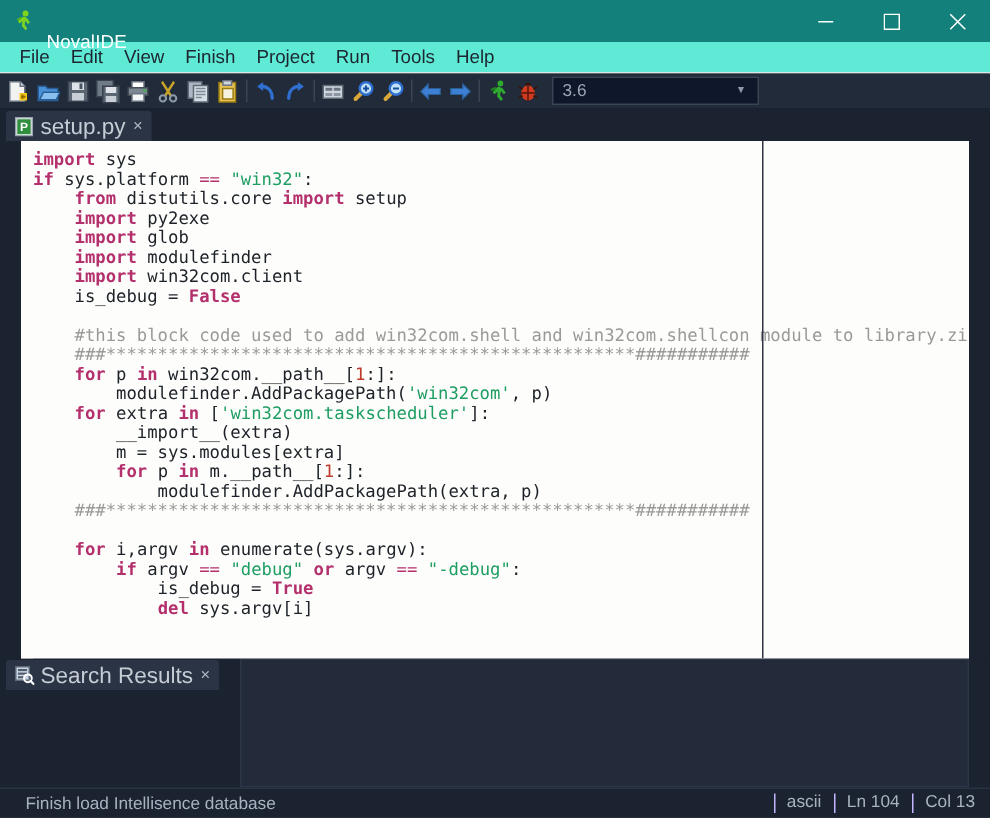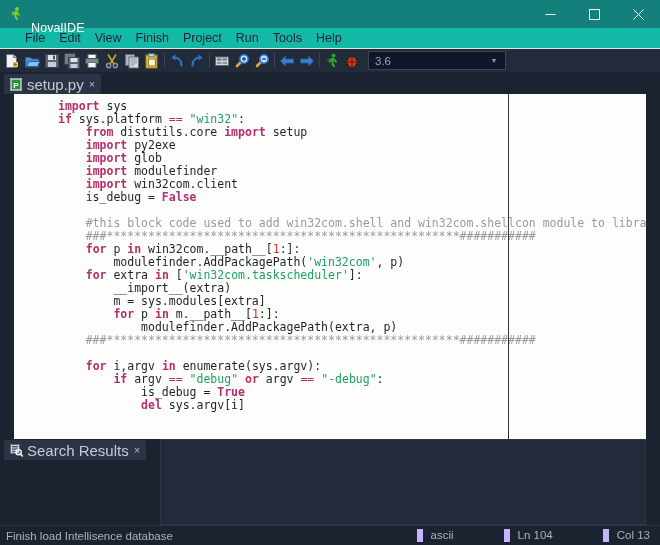--- a/index.html
+++ b/index.html
@@ -58,25 +58,25 @@
     display: flex;
     align-items: center;
     justify-content: center;
     color: #ffffff;
   }
   .winbtn svg { display: block; }
 
   
   .menubar {
     height: 20px;
-    background: #14b8a6;
-    display: flex;
-    align-items: center;
-    flex: 0 0 auto;
-    padding-left: 18px;
+    background: #5eead4;
+    display: flex;
+    align-items: center;
+    flex: 0 0 auto;
+    padding-left: 6px;
     border-bottom: 1px solid #e3e3e3;
   }
   .menu-item {
     font-size: 12.5px;
     color: #1d2531;
     padding: 1px 7px;
     line-height: 16px;
     white-space: nowrap;
   }
 
@@ -180,21 +180,20 @@
     box-sizing: border-box;
   }
   .editor {
     position: relative;
     width: 100%;
     height: 345px;
     background: #fdfdfb;
     box-sizing: border-box;
     overflow: hidden;
     display: flex;
-    gap: 36px;
   }
   .gutter {
     width: 8px;
     height: 100%;
     background: #fdfdfb;
     flex: 0 0 auto;
   }
   .code {
     flex: 1 1 auto;
     position: relative;
@@ -262,26 +261,25 @@
   .statusbar {
     height: 19px;
     background: #1b2230;
     border-top: 1px solid #2a3344;
     display: flex;
     align-items: center;
     flex: 0 0 auto;
     color: #a9b2c0;
     font-size: 11.5px;
   }
-  .status-msg { padding-left: 6px; flex: 1 1 auto; }
+  .status-msg { padding-left: 17px; flex: 1 1 auto; }
   .status-cell {
     padding: 0 8px;
-    border-left: 6px solid #c4b5fd;
+    border-left: 1px solid #c4b5fd;
     line-height: 13px;
-    margin-left: 42px;
   }
   .status-cell.last { padding-right: 10px; }
 </style>
 </head>
 <body>
 
 <div class="app">
 
   <div class="titlebar">
     <span class="title-icon">

